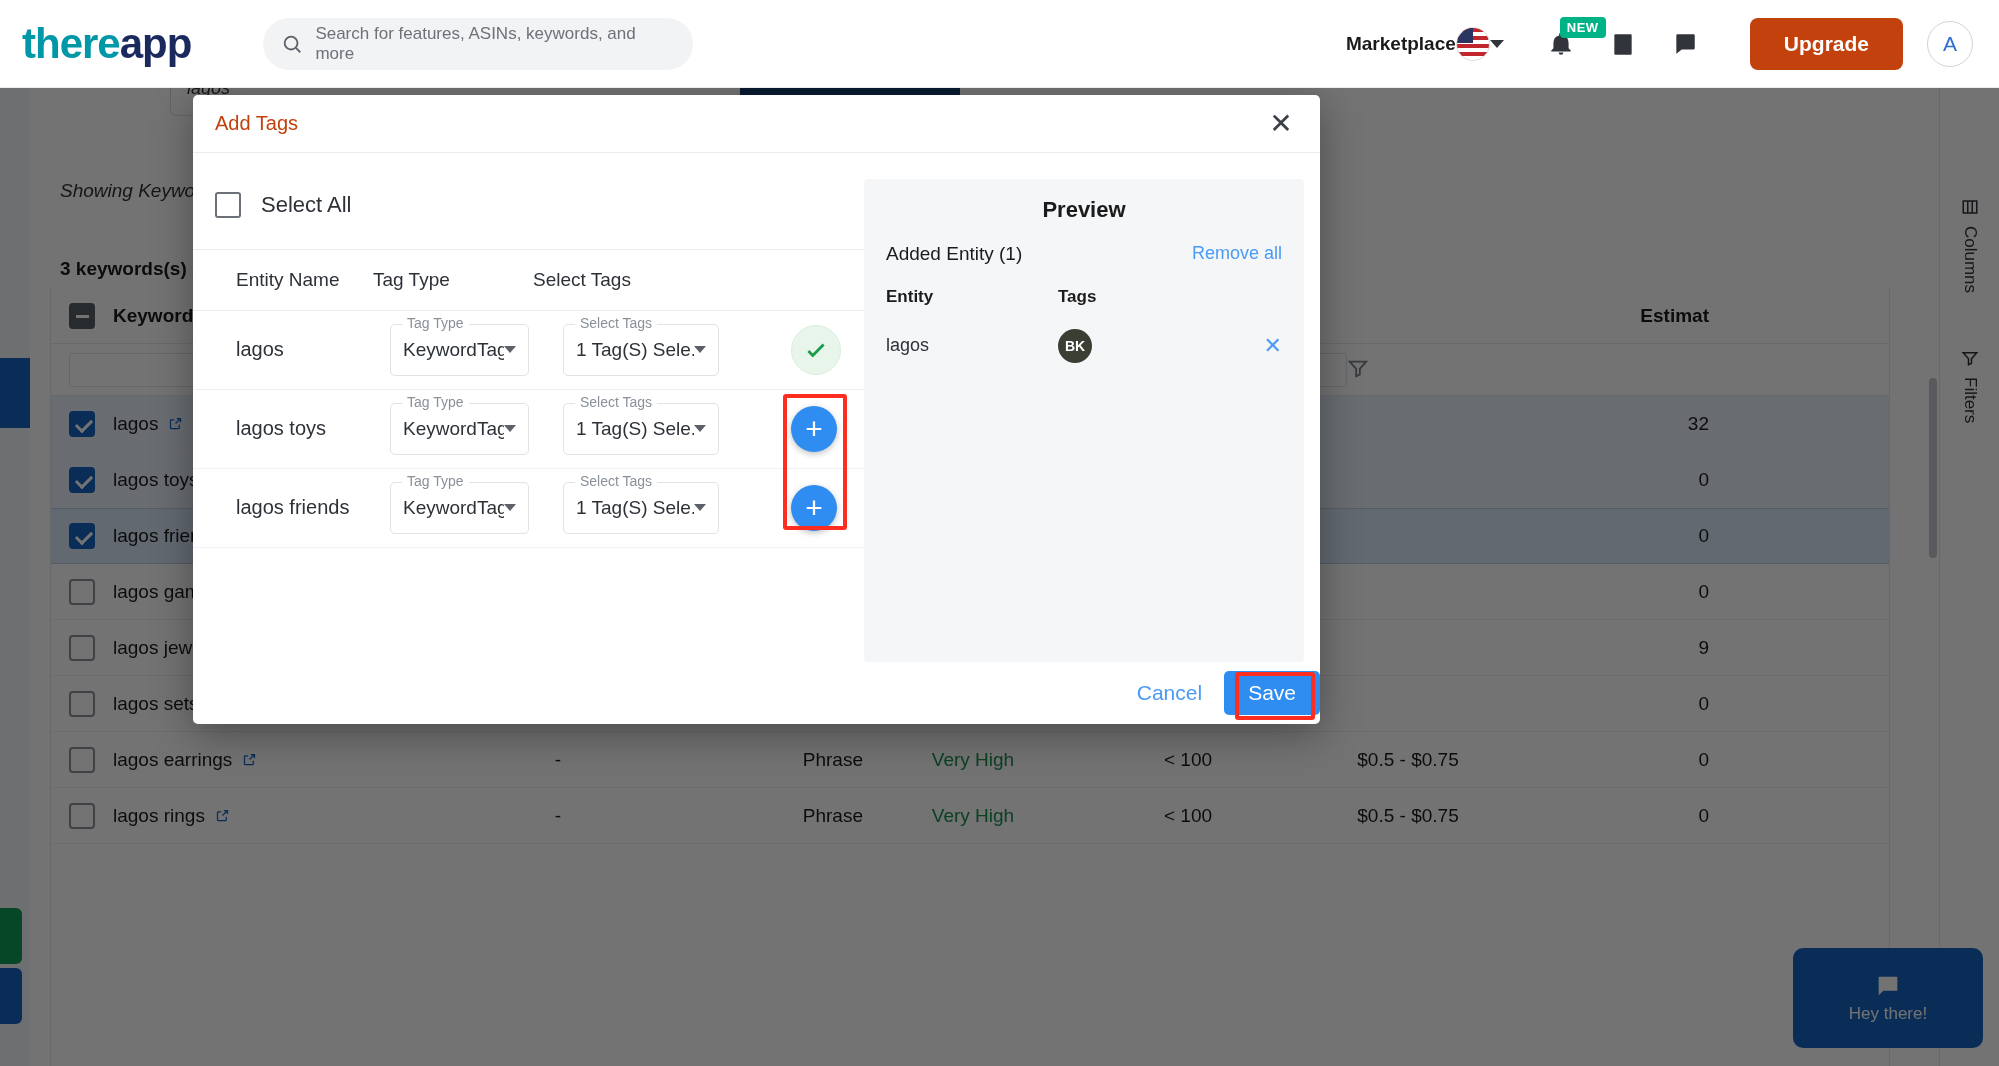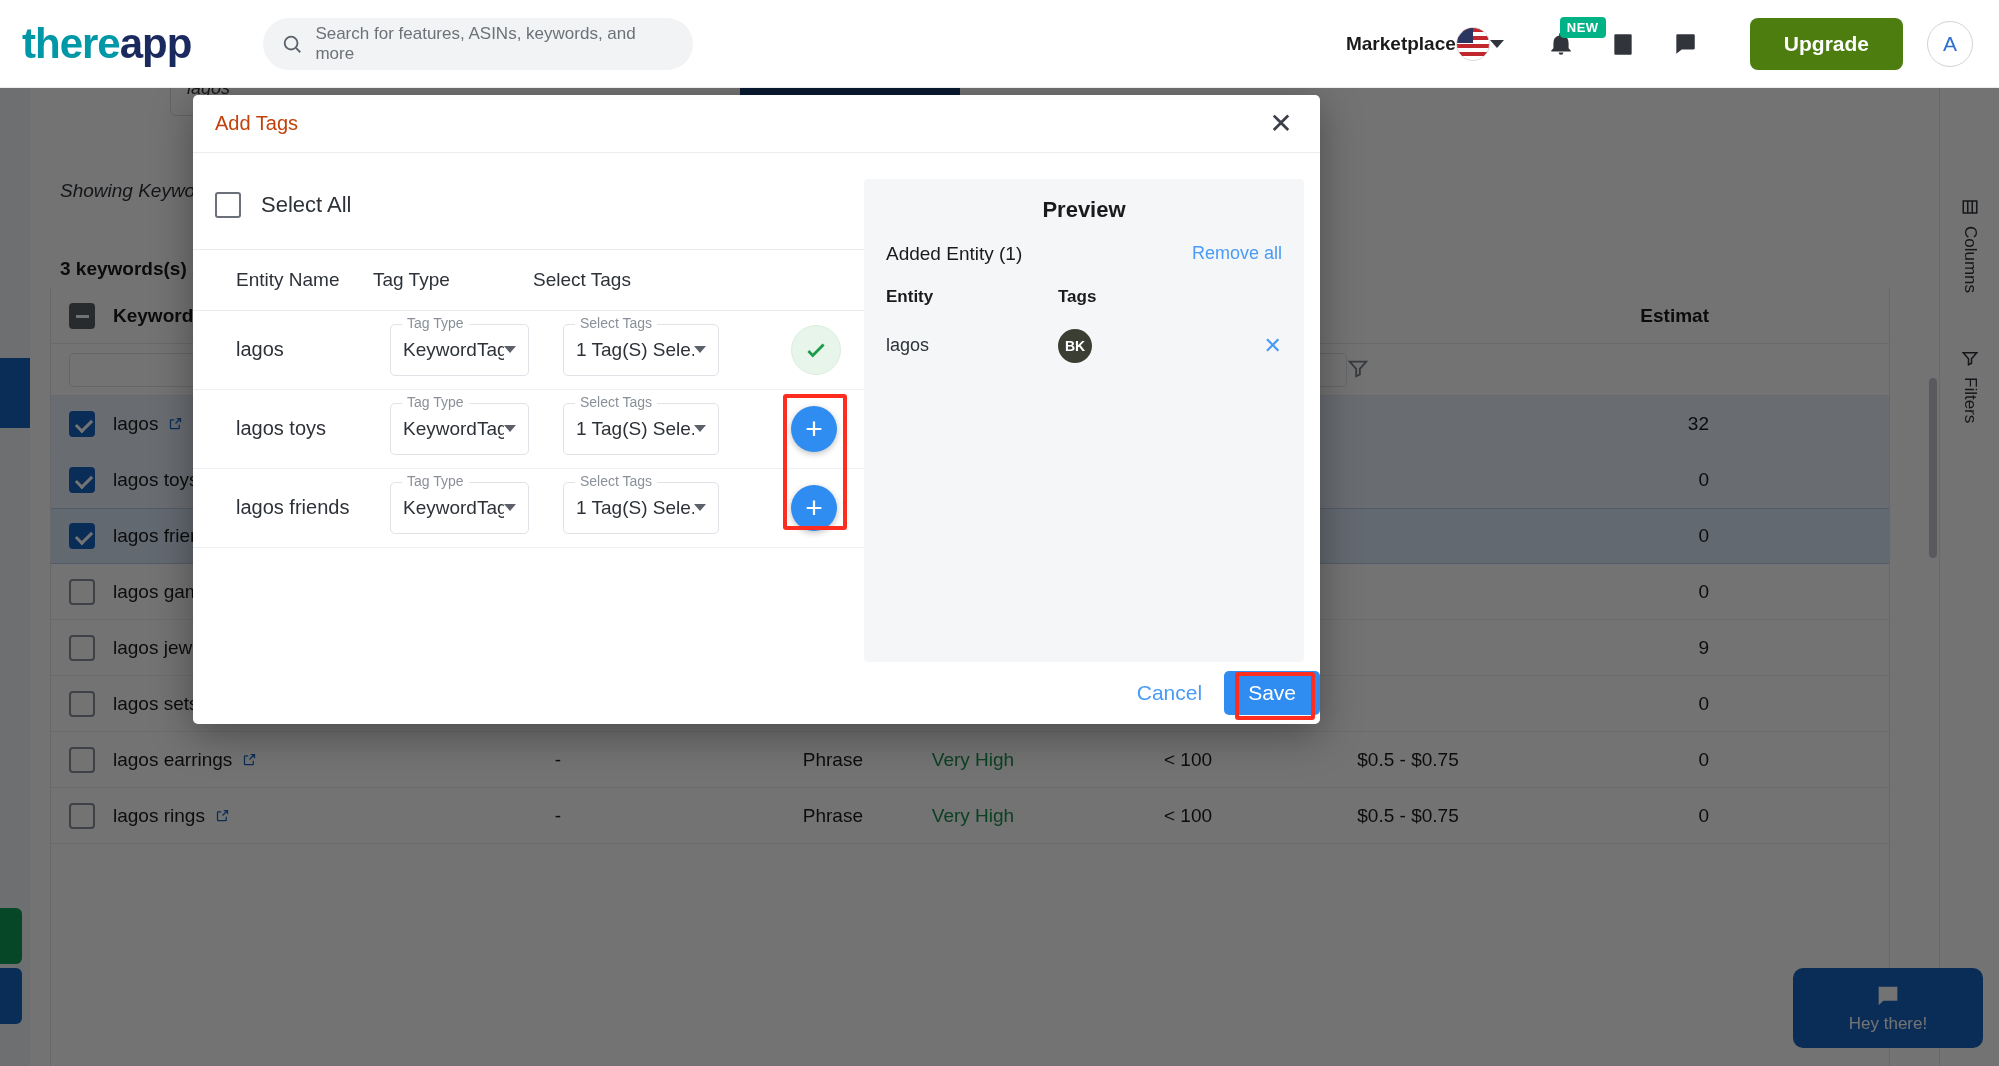--- a/index.html
+++ b/index.html
@@ -37,21 +37,21 @@
   .caret{ width:0;height:0;border-left:7px solid transparent;border-right:7px solid transparent;
           border-top:8px solid #31353b; }
 
   .navicon{ position:relative; width:62px; height:62px; display:flex; align-items:center; justify-content:center; cursor:pointer; }
   .navicon svg{ width:26px; height:26px; }
   .newbadge{
     position:absolute; top:4px; left:30px; background:#00b386; color:#fff;
     font-size:13px; font-weight:700; padding:3px 7px; border-radius:4px; letter-spacing:.5px;
   }
   .upgrade{
-    margin-left:34px; background:#4d7c0f; color:#fff; border:none; border-radius:8px;
+    margin-left:34px; background:#c2410c; color:#fff; border:none; border-radius:8px;
     height:52px; padding:0 34px; font-size:21px; font-weight:600; cursor:pointer;
     font-family:"Liberation Sans",sans-serif;
   }
   .avatar-nav{
     margin-left:24px; width:46px;height:46px;border-radius:50%;border:1px solid #cfd4da;
     display:flex;align-items:center;justify-content:center;color:#2f6fd0;font-size:21px;cursor:pointer;
   }
 
   
   .page-bg{
@@ -122,21 +122,21 @@
 
   .rightrail{
     position:absolute; right:0; top:0; width:60px; height:978px;
     background:#fff; border-left:1px solid #e3e6ea; display:flex; flex-direction:column;
     align-items:center; padding-top:110px; gap:56px;
   }
   .vtab{ writing-mode:vertical-rl; font-size:17px; color:#2d3238; display:flex; align-items:center; gap:10px; }
   .scrollthumb{ position:absolute; right:62px; top:290px; width:8px; height:180px; background:#c3c8cf; border-radius:4px;}
 
   .chatw{
-    position:absolute; right:16px; bottom:18px; width:190px; height:80px;
+    position:absolute; right:16px; bottom:18px; width:190px; height:100px;
     background:#1565c0; border-radius:10px; display:flex; flex-direction:column;
     align-items:center; justify-content:center; gap:4px; color:#fff; font-size:17px;
   }
 
   
   .scrim{ position:absolute; top:0; left:0; width:1999px; height:1066px;
           background:rgba(0,0,0,.55); z-index:2; }
 
   
   .modal{

